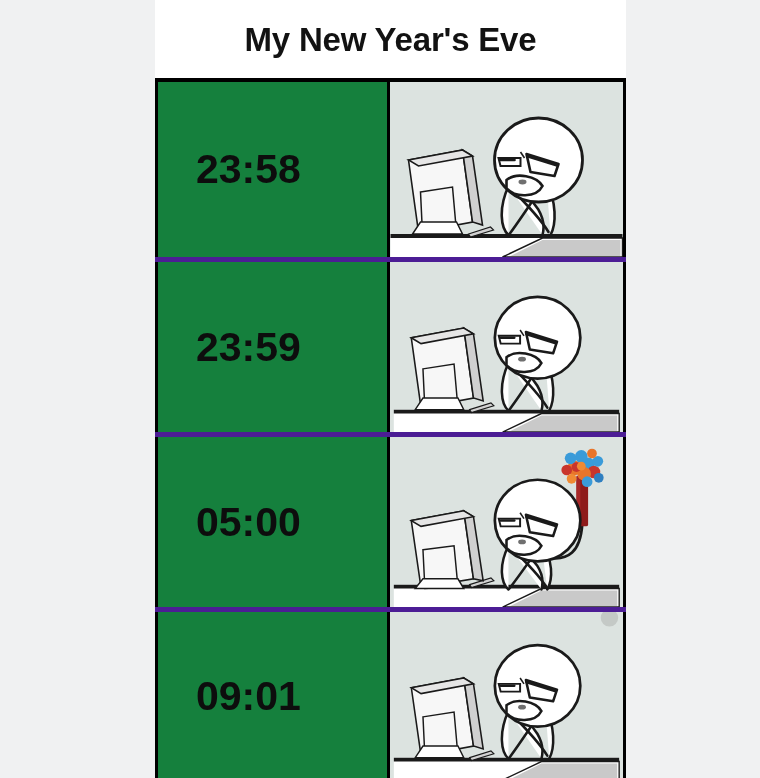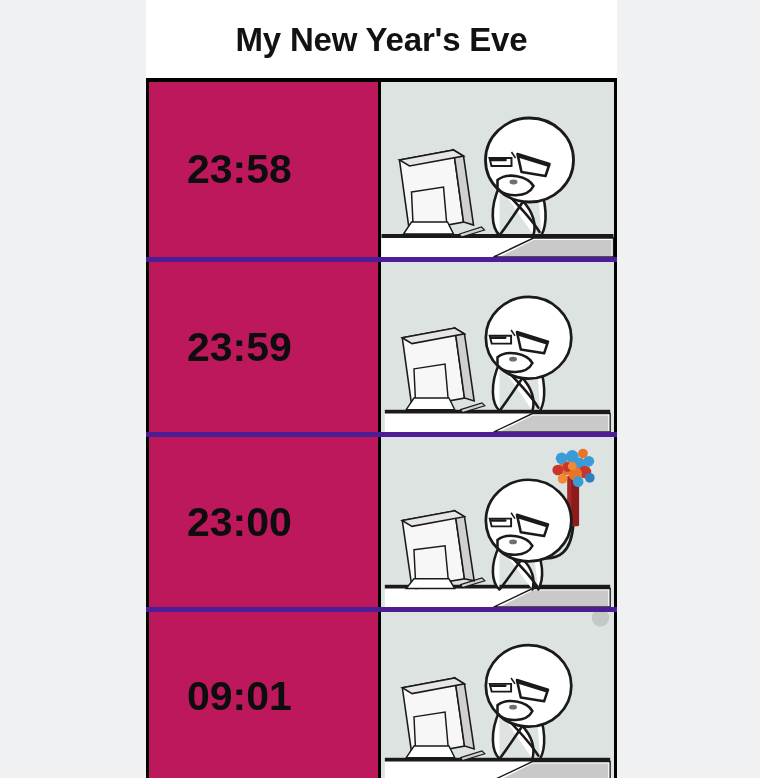--- a/index.html
+++ b/index.html
@@ -10,21 +10,21 @@
     overflow:hidden;
   }
   #app {
     position:relative;
     width:760px; height:778px;
     background:#f0f1f2;
   }
   
   .comic {
     position:absolute;
-    left:146px; top:0;
+    left:155px; top:0;
     width:471px; height:778px;
     background:#ffffff;
   }
   .comic-title-bar {
     height:78px;
     background:#ffffff;
     display:flex;
     align-items:center;
     justify-content:center;
   }
@@ -47,21 +47,21 @@
   .panel-row {
     display:flex;
     width:100%;
     height:175px;
     background:#000;
   }
   .panel-row + .panel-row { border-top:5px solid #4c1d95; }
   .row-h { height:173px; }
   .cell-time {
     width:235px;
-    background:#be185d;
+    background:#15803d;
     display:flex;
     align-items:center;
     padding-left:38px;
     border-right:3px solid #000;
     border-left:3px solid #000;
     position:relative;
     overflow:hidden;
   }
   .time-text {
     font-size:41px;
@@ -184,21 +184,21 @@
               <path d="M130 70 L 134 76" stroke="#1a1a1a" stroke-width="1.6"></path>
               <path d="M116 98 C 126 90, 146 94, 152 104 C 146 116, 124 116, 116 106 Z" fill="#ffffff" stroke="#1a1a1a" stroke-width="2.6"></path>
               <ellipse cx="132" cy="100" rx="4" ry="2.4" fill="#6f6f6f"></ellipse>
             </g>
           </svg>
         </div>
       </div>
 
       <div class="panel-row">
         <div class="cell-time">
-          <span class="time-text">23:00</span>
+          <span class="time-text">05:00</span>
         </div>
         <div class="cell-art">
           <svg viewBox="0 0 232 175" preserveAspectRatio="xMidYMid meet">
             <rect x="0" y="0" width="232" height="175" fill="#dce3e0"></rect>
             <g>
               <polygon points="0,152 232,152 232,175 0,175" fill="#ffffff"></polygon>
               <polygon points="0,152 232,152 232,156 0,156" fill="#1a1a1a"></polygon>
               <polygon points="152,156 232,156 232,175 112,175" fill="#ffffff" stroke="#1a1a1a" stroke-width="1.4"></polygon>
               <polygon points="152,158 230,158 230,174 120,174" fill="#c9c9c9"></polygon>
             </g>

